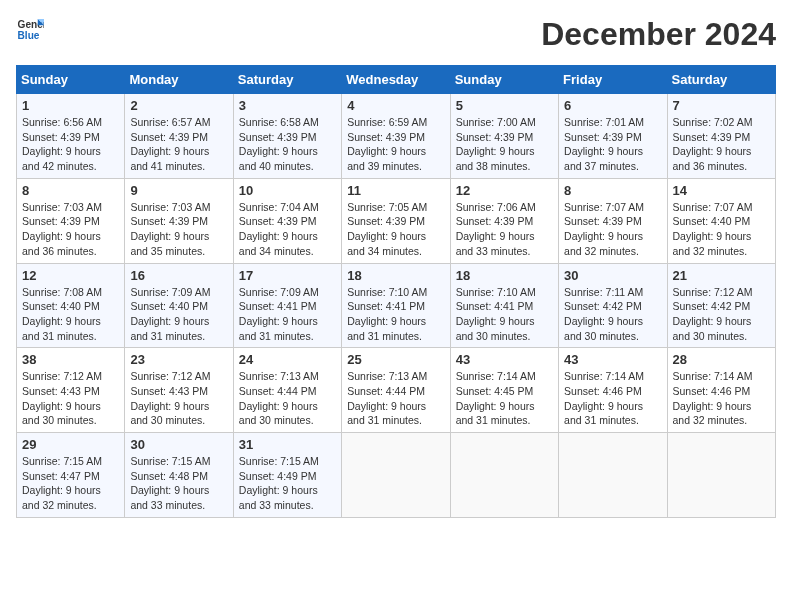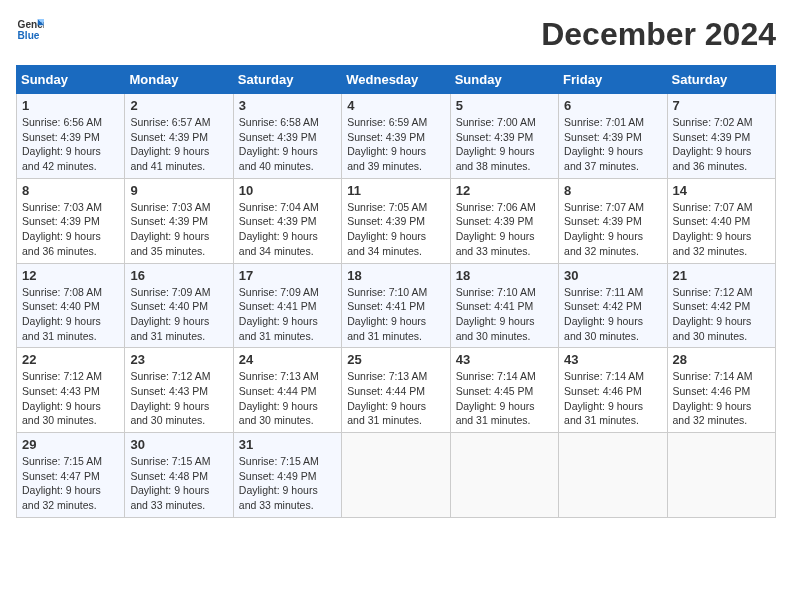--- a/index.html
+++ b/index.html
@@ -280,21 +280,21 @@
         <span class="day-number">21</span>
         <div class="day-detail">
           Sunrise: 7:12 AM<br>
           Sunset: 4:42 PM<br>
           Daylight: 9 hours and 30 minutes.
         </div>
       </td>
       </tr>
       <tr>
         <td>
-        <span class="day-number">22</span>
+        <span class="day-number">38</span>
         <div class="day-detail">
           Sunrise: 7:12 AM<br>
           Sunset: 4:43 PM<br>
           Daylight: 9 hours and 30 minutes.
         </div>
       </td>
         <td>
         <span class="day-number">23</span>
         <div class="day-detail">
           Sunrise: 7:12 AM<br>

